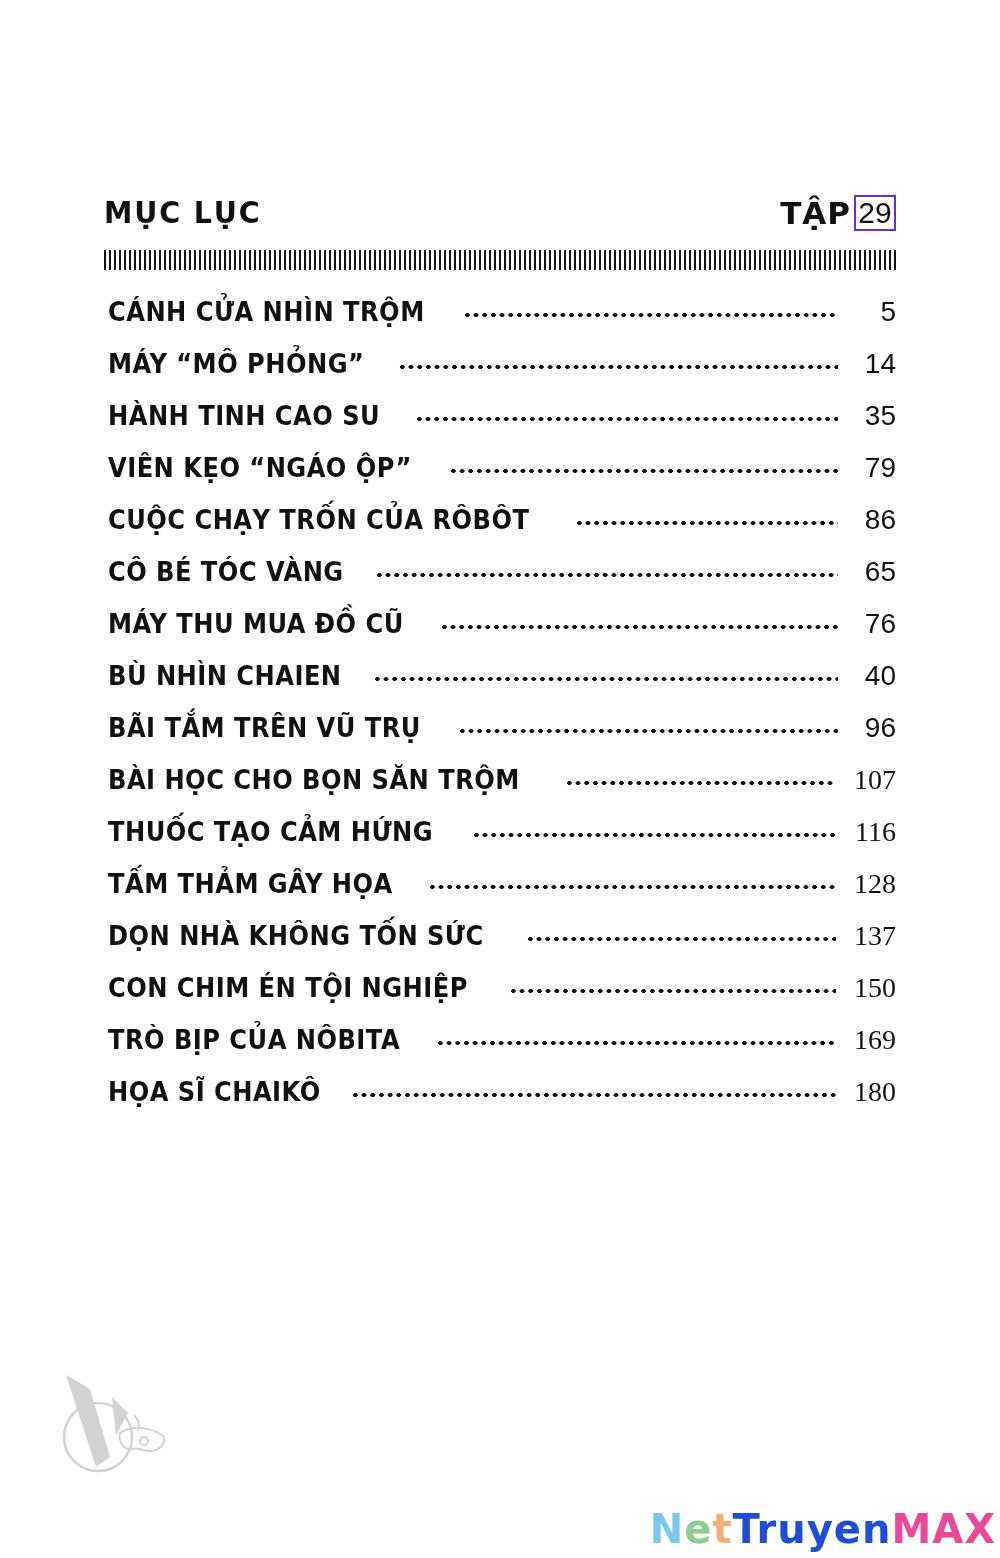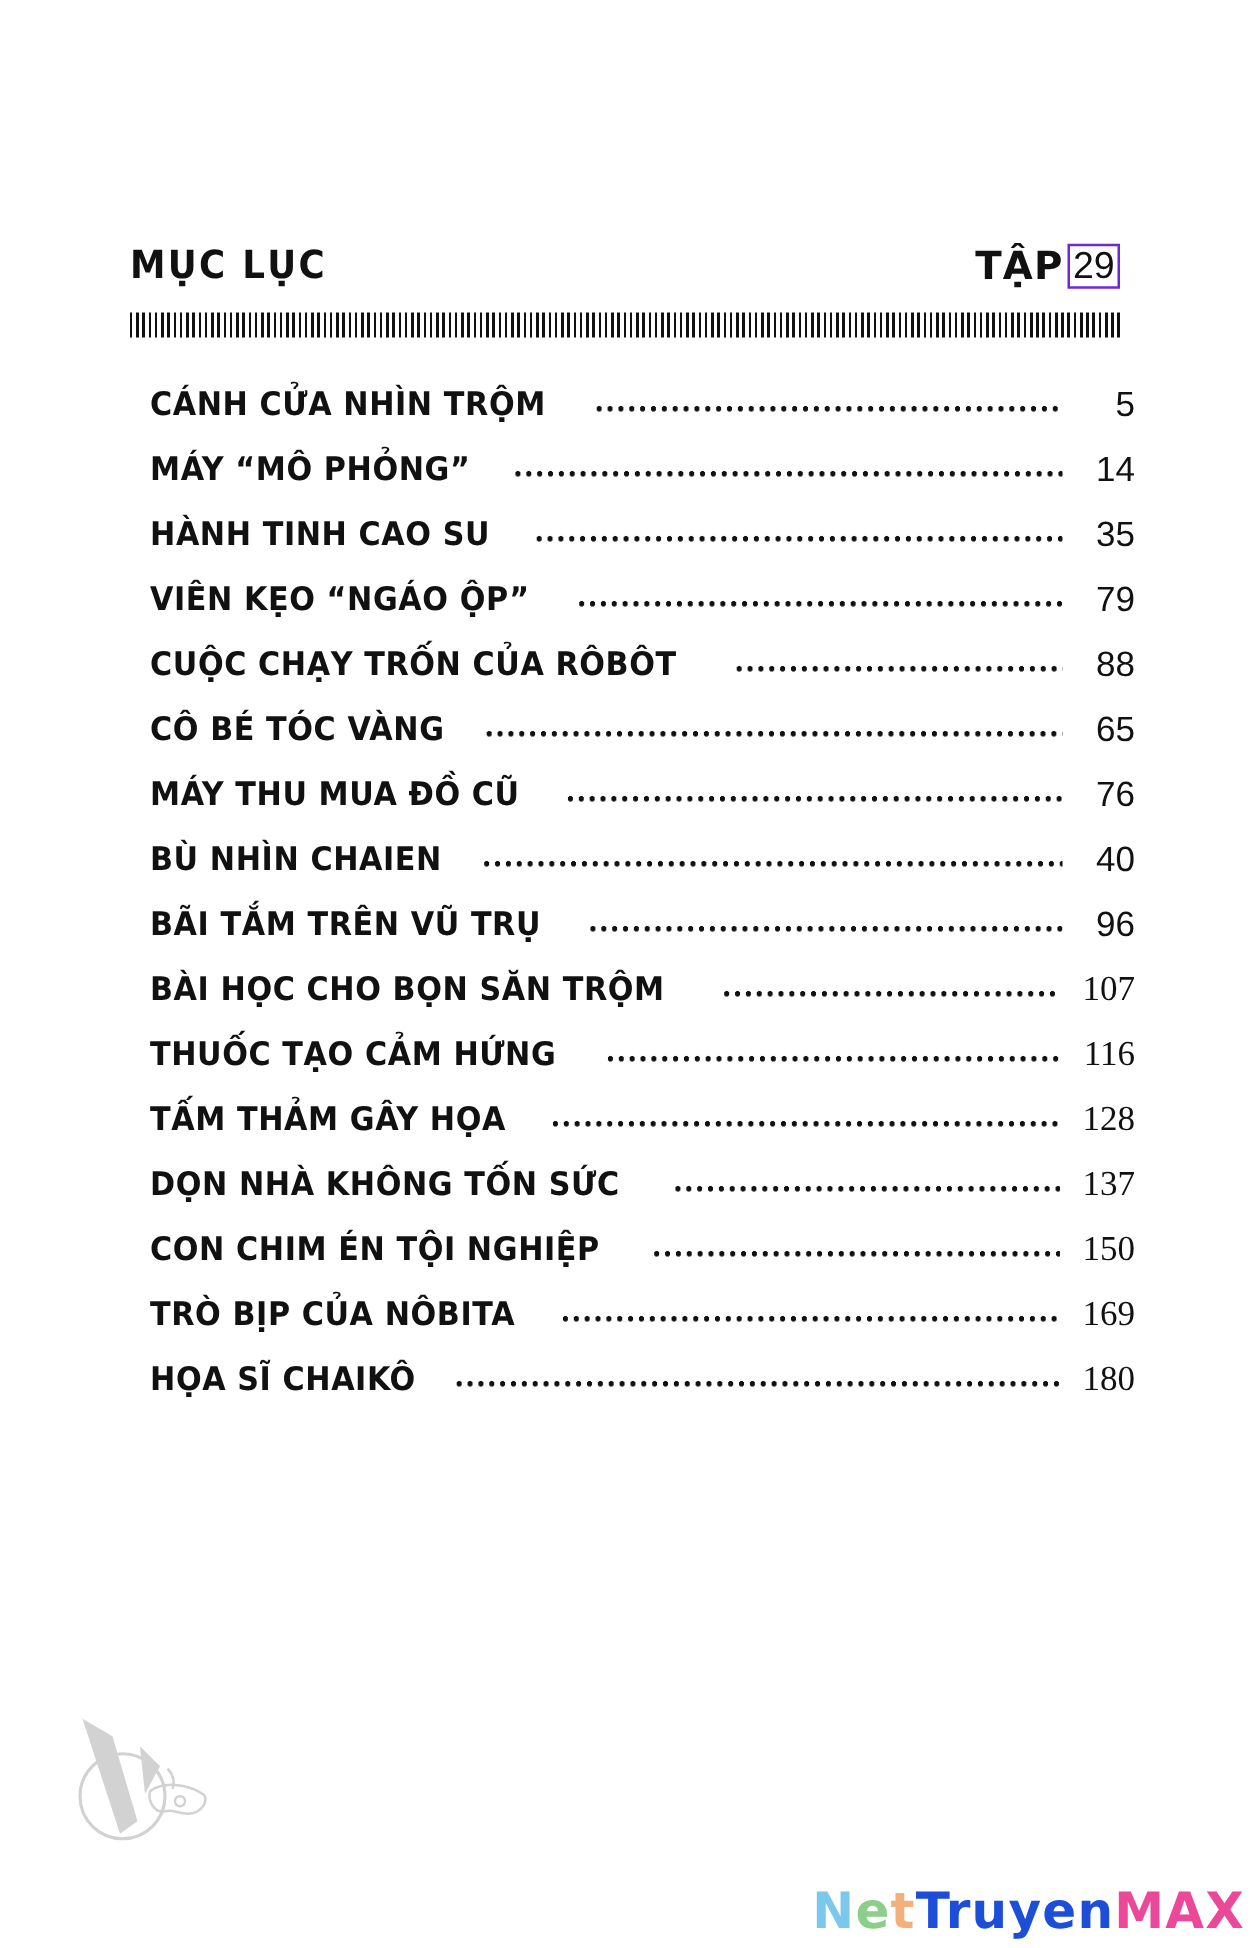--- a/index.html
+++ b/index.html
@@ -71,21 +71,21 @@
       top: 250px;
       width: 792px;
       height: 20px;
       background: repeating-linear-gradient(90deg, #111 0px, #111 2px, transparent 2px, transparent 5px);
     }
     .toc {
       position: absolute;
       left: 104px;
       top: 282px;
       width: 788px;
-      margin: 16px;
+      margin: 4px;
       padding: 0;
       list-style: none;
     }
     .toc-row {
       position: relative;
       height: 52px;
       display: flex;
       align-items: center;
     }
     .toc-title {
@@ -166,21 +166,21 @@
       <span class="toc-page">35</span>
     </li>
     <li class="toc-row">
       <span class="toc-title">VIÊN KẸO “NGÁO ỘP”</span>
       <span class="toc-leader"></span>
       <span class="toc-page">79</span>
     </li>
     <li class="toc-row">
       <span class="toc-title">CUỘC CHẠY TRỐN CỦA RÔBÔT</span>
       <span class="toc-leader"></span>
-      <span class="toc-page">88</span>
+      <span class="toc-page">86</span>
     </li>
     <li class="toc-row">
       <span class="toc-title">CÔ BÉ TÓC VÀNG</span>
       <span class="toc-leader"></span>
       <span class="toc-page">65</span>
     </li>
     <li class="toc-row">
       <span class="toc-title">MÁY THU MUA ĐỒ CŨ</span>
       <span class="toc-leader"></span>
       <span class="toc-page">76</span>

